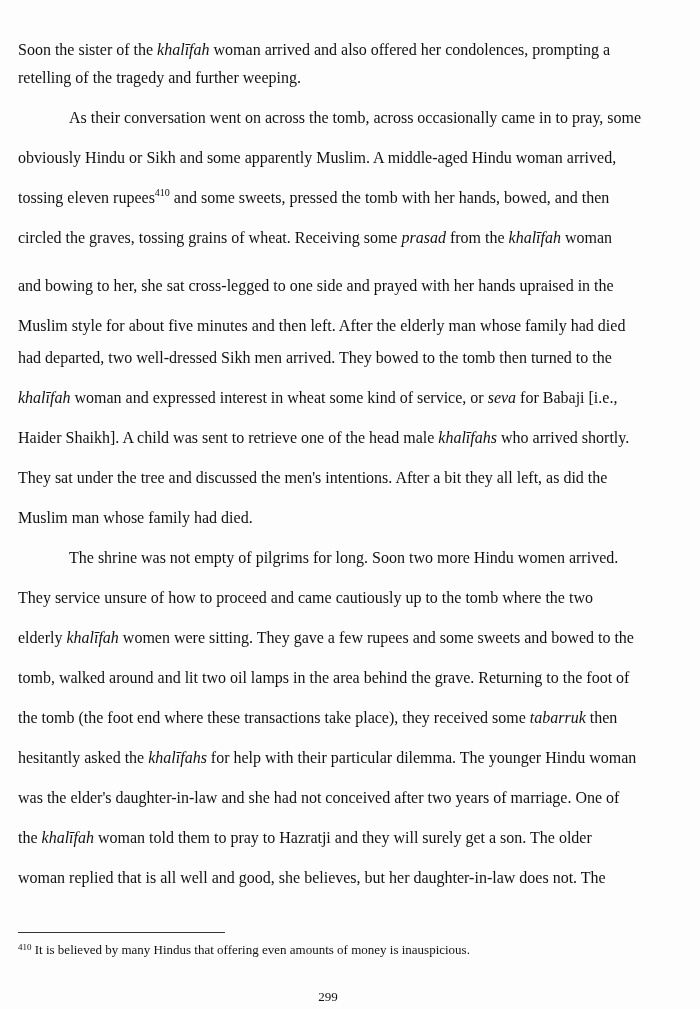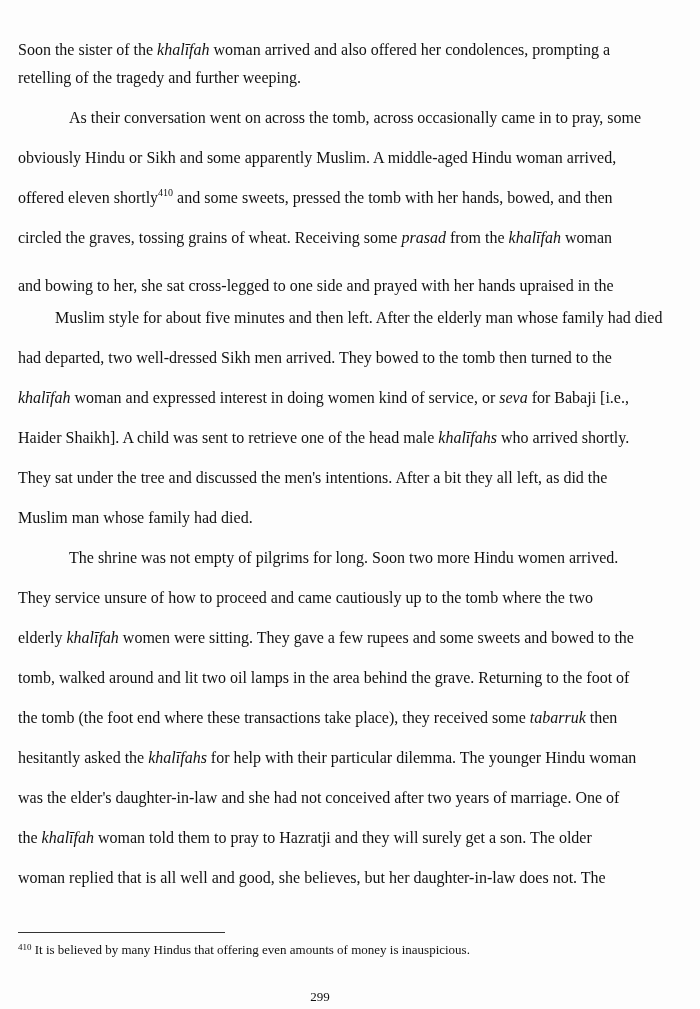--- a/index.html
+++ b/index.html
@@ -9,36 +9,36 @@
   }
   .line {
     position: absolute; left: 18px; font-size: 16px; line-height: 20px; white-space: nowrap;
   }
   .line.indent { left: 69px; }
   .line i { font-style: italic; }
   sup { font-size: 10px; line-height: 0; vertical-align: 7px; }
   .fn-rule { position: absolute; left: 18px; top: 932px; width: 207px; height: 1px; background: #333; }
   .footnote { position: absolute; left: 18px; top: 942px; font-size: 13px; line-height: 16px; white-space: nowrap; }
   .footnote sup { font-size: 9px; vertical-align: 4px; }
-  .pagenum { position: absolute; left: 0; width: 640px; top: 989px; text-align: center; font-size: 13px; line-height: 16px; }
+  .pagenum { position: absolute; left: 0; width: 640px; top: 989px; text-align: center; font-size: 13px; line-height: 16px; padding-left: 8px; }
 </style>
 </head>
 <body>
 
 <div id="body-text">
     <div class="line" style="top: 28px; margin-top: 12px;"><span>Soon the sister of the </span><i>khalīfah</i><span> woman arrived and also offered her condolences, prompting a</span></div>
     <div class="line" style="top: 68px;"><span>retelling of the tragedy and further weeping.</span></div>
     <div class="line indent" style="top: 108px;"><span>As their conversation went on across the tomb, across occasionally came in to pray, some</span></div>
     <div class="line" style="top: 148px;"><span>obviously Hindu or Sikh and some apparently Muslim.  A middle-aged Hindu woman arrived,</span></div>
-    <div class="line" style="top: 188px;"><span>offered eleven shortly</span><sup>410</sup><span> and some sweets, pressed the tomb with her hands, bowed, and then</span></div>
+    <div class="line" style="top: 188px;"><span>tossing eleven rupees</span><sup>410</sup><span> and some sweets, pressed the tomb with her hands, bowed, and then</span></div>
     <div class="line" style="top: 228px;"><span>circled the graves, tossing grains of wheat.  Receiving some </span><i>prasad</i><span> from the </span><i>khalīfah</i><span> woman</span></div>
     <div class="line" style="top: 276px;"><span>and bowing to her, she sat cross-legged to one side and prayed with her hands upraised in the</span></div>
-    <div class="line" style="top: 308px; margin-left: 37px;"><span>Muslim style for about five minutes and then left.  After the elderly man whose family had died</span></div>
+    <div class="line" style="top: 316px;"><span>Muslim style for about five minutes and then left.  After the elderly man whose family had died</span></div>
     <div class="line" style="top: 348px; text-align: right;"><span>had departed, two well-dressed Sikh men arrived.  They bowed to the tomb then turned to the</span></div>
-    <div class="line" style="top: 388px;"><i>khalīfah</i><span> woman and expressed interest in doing women kind of service, or </span><i>seva</i><span> for Babaji [i.e.,</span></div>
+    <div class="line" style="top: 388px;"><i>khalīfah</i><span> woman and expressed interest in wheat some kind of service, or </span><i>seva</i><span> for Babaji [i.e.,</span></div>
     <div class="line" style="top: 428px;"><span>Haider Shaikh].  A child was sent to retrieve one of the head male </span><i>khalīfahs</i><span> who arrived shortly.</span></div>
     <div class="line" style="top: 468px;"><span>They sat under the tree and discussed the men's intentions.  After a bit they all left, as did the</span></div>
     <div class="line" style="top: 508px;"><span>Muslim man whose family had died.</span></div>
     <div class="line indent" style="top: 548px;"><span>The shrine was not empty of pilgrims for long.  Soon two more Hindu women arrived.</span></div>
     <div class="line" style="top: 588px;"><span>They service unsure of how to proceed and came cautiously up to the tomb where the two</span></div>
     <div class="line" style="top: 628px;"><span>elderly </span><i>khalīfah</i><span> women were sitting.  They gave a few rupees and some sweets and bowed to the</span></div>
     <div class="line" style="top: 668px;"><span>tomb, walked around and lit two oil lamps in the area behind the grave.  Returning to the foot of</span></div>
     <div class="line" style="top: 708px;"><span>the tomb (the foot end where these transactions take place), they received some </span><i>tabarruk</i><span> then</span></div>
     <div class="line" style="top: 748px;"><span>hesitantly asked the </span><i>khalīfahs</i><span> for help with their particular dilemma.  The younger Hindu woman</span></div>
     <div class="line" style="top: 788px; text-align: center;"><span>was the elder's daughter-in-law and she had not conceived after two years of marriage.  One of</span></div>

